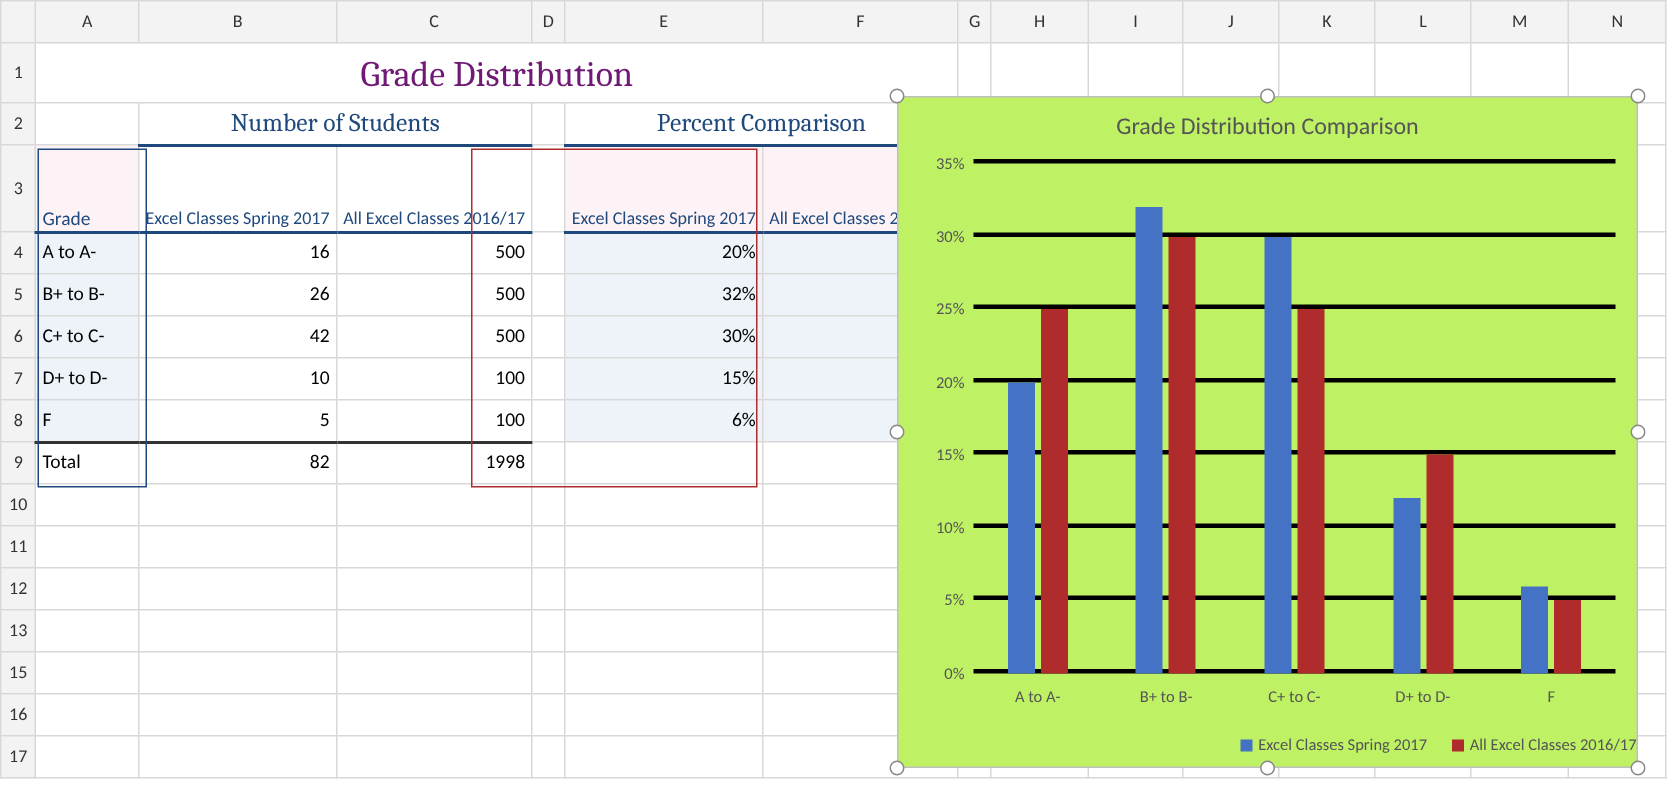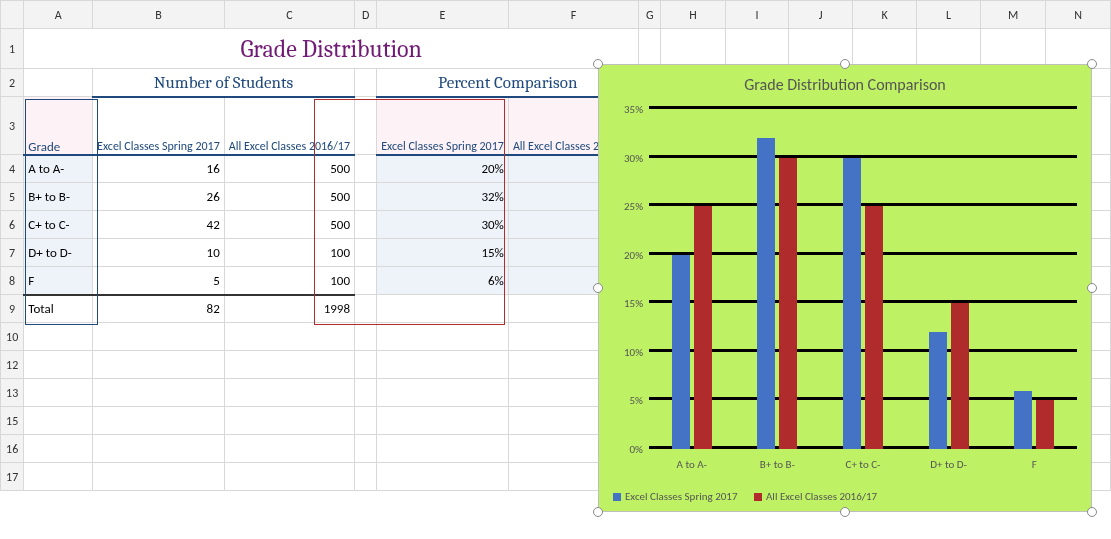--- a/index.html
+++ b/index.html
@@ -147,21 +147,21 @@
   .xlab {
     flex: 1;
     text-align: center;
     font-size: 11px;
     color: #555;
   }
   .legend {
     position: absolute;
     left: 0; right: 0;
     bottom: 8px;
-    text-align: left;
+    text-align: right;
     font-size: 11px;
     color: #555;
   }
   .legend .swatch {
     display: inline-block;
     width: 8px; height: 8px;
     margin: 0 4px 0 14px;
     vertical-align: middle;
   }
   .bars-group {
@@ -360,20 +360,37 @@
         <td></td>
         <td></td>
         <td></td>
         <td></td>
         <td></td>
         <td></td>
         <td></td>
         <td></td>
       </tr>
       <tr>
+        <th>11</th>
+        <td></td>
+        <td></td>
+        <td></td>
+        <td></td>
+        <td></td>
+        <td></td>
+        <td></td>
+        <td></td>
+        <td></td>
+        <td></td>
+        <td></td>
+        <td></td>
+        <td></td>
+        <td></td>
+      </tr>
+      <tr>
         <th>12</th>
         <td></td>
         <td></td>
         <td></td>
         <td></td>
         <td></td>
         <td></td>
         <td></td>
         <td></td>
         <td></td>

